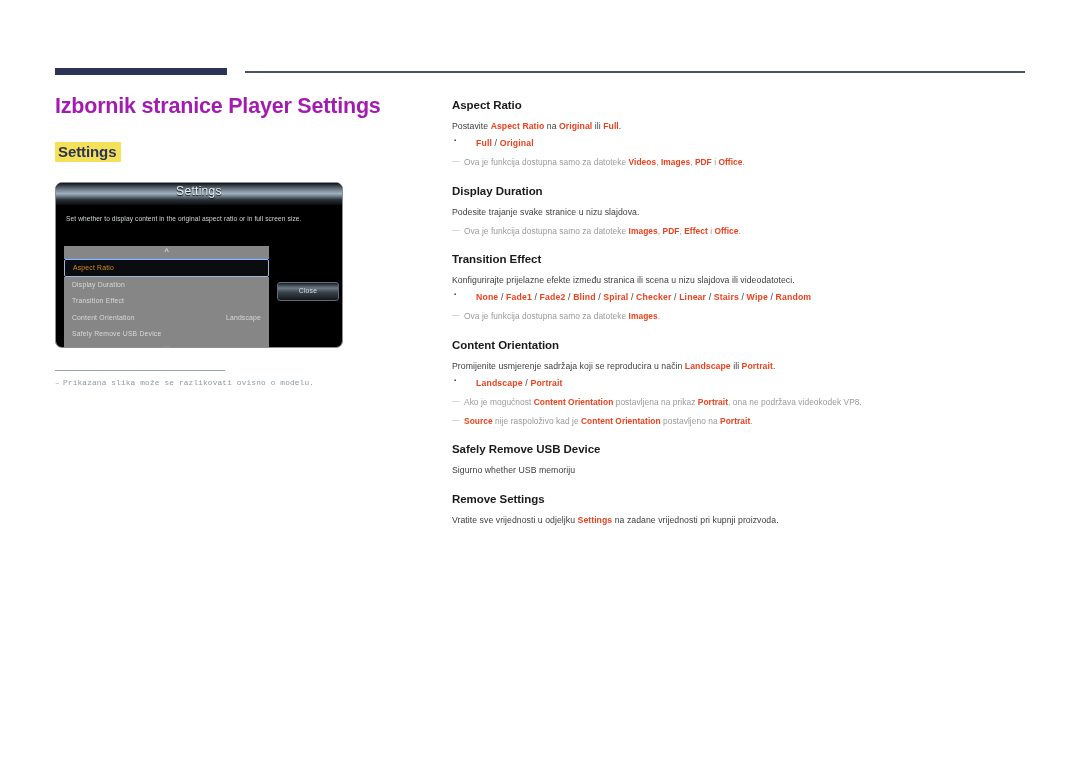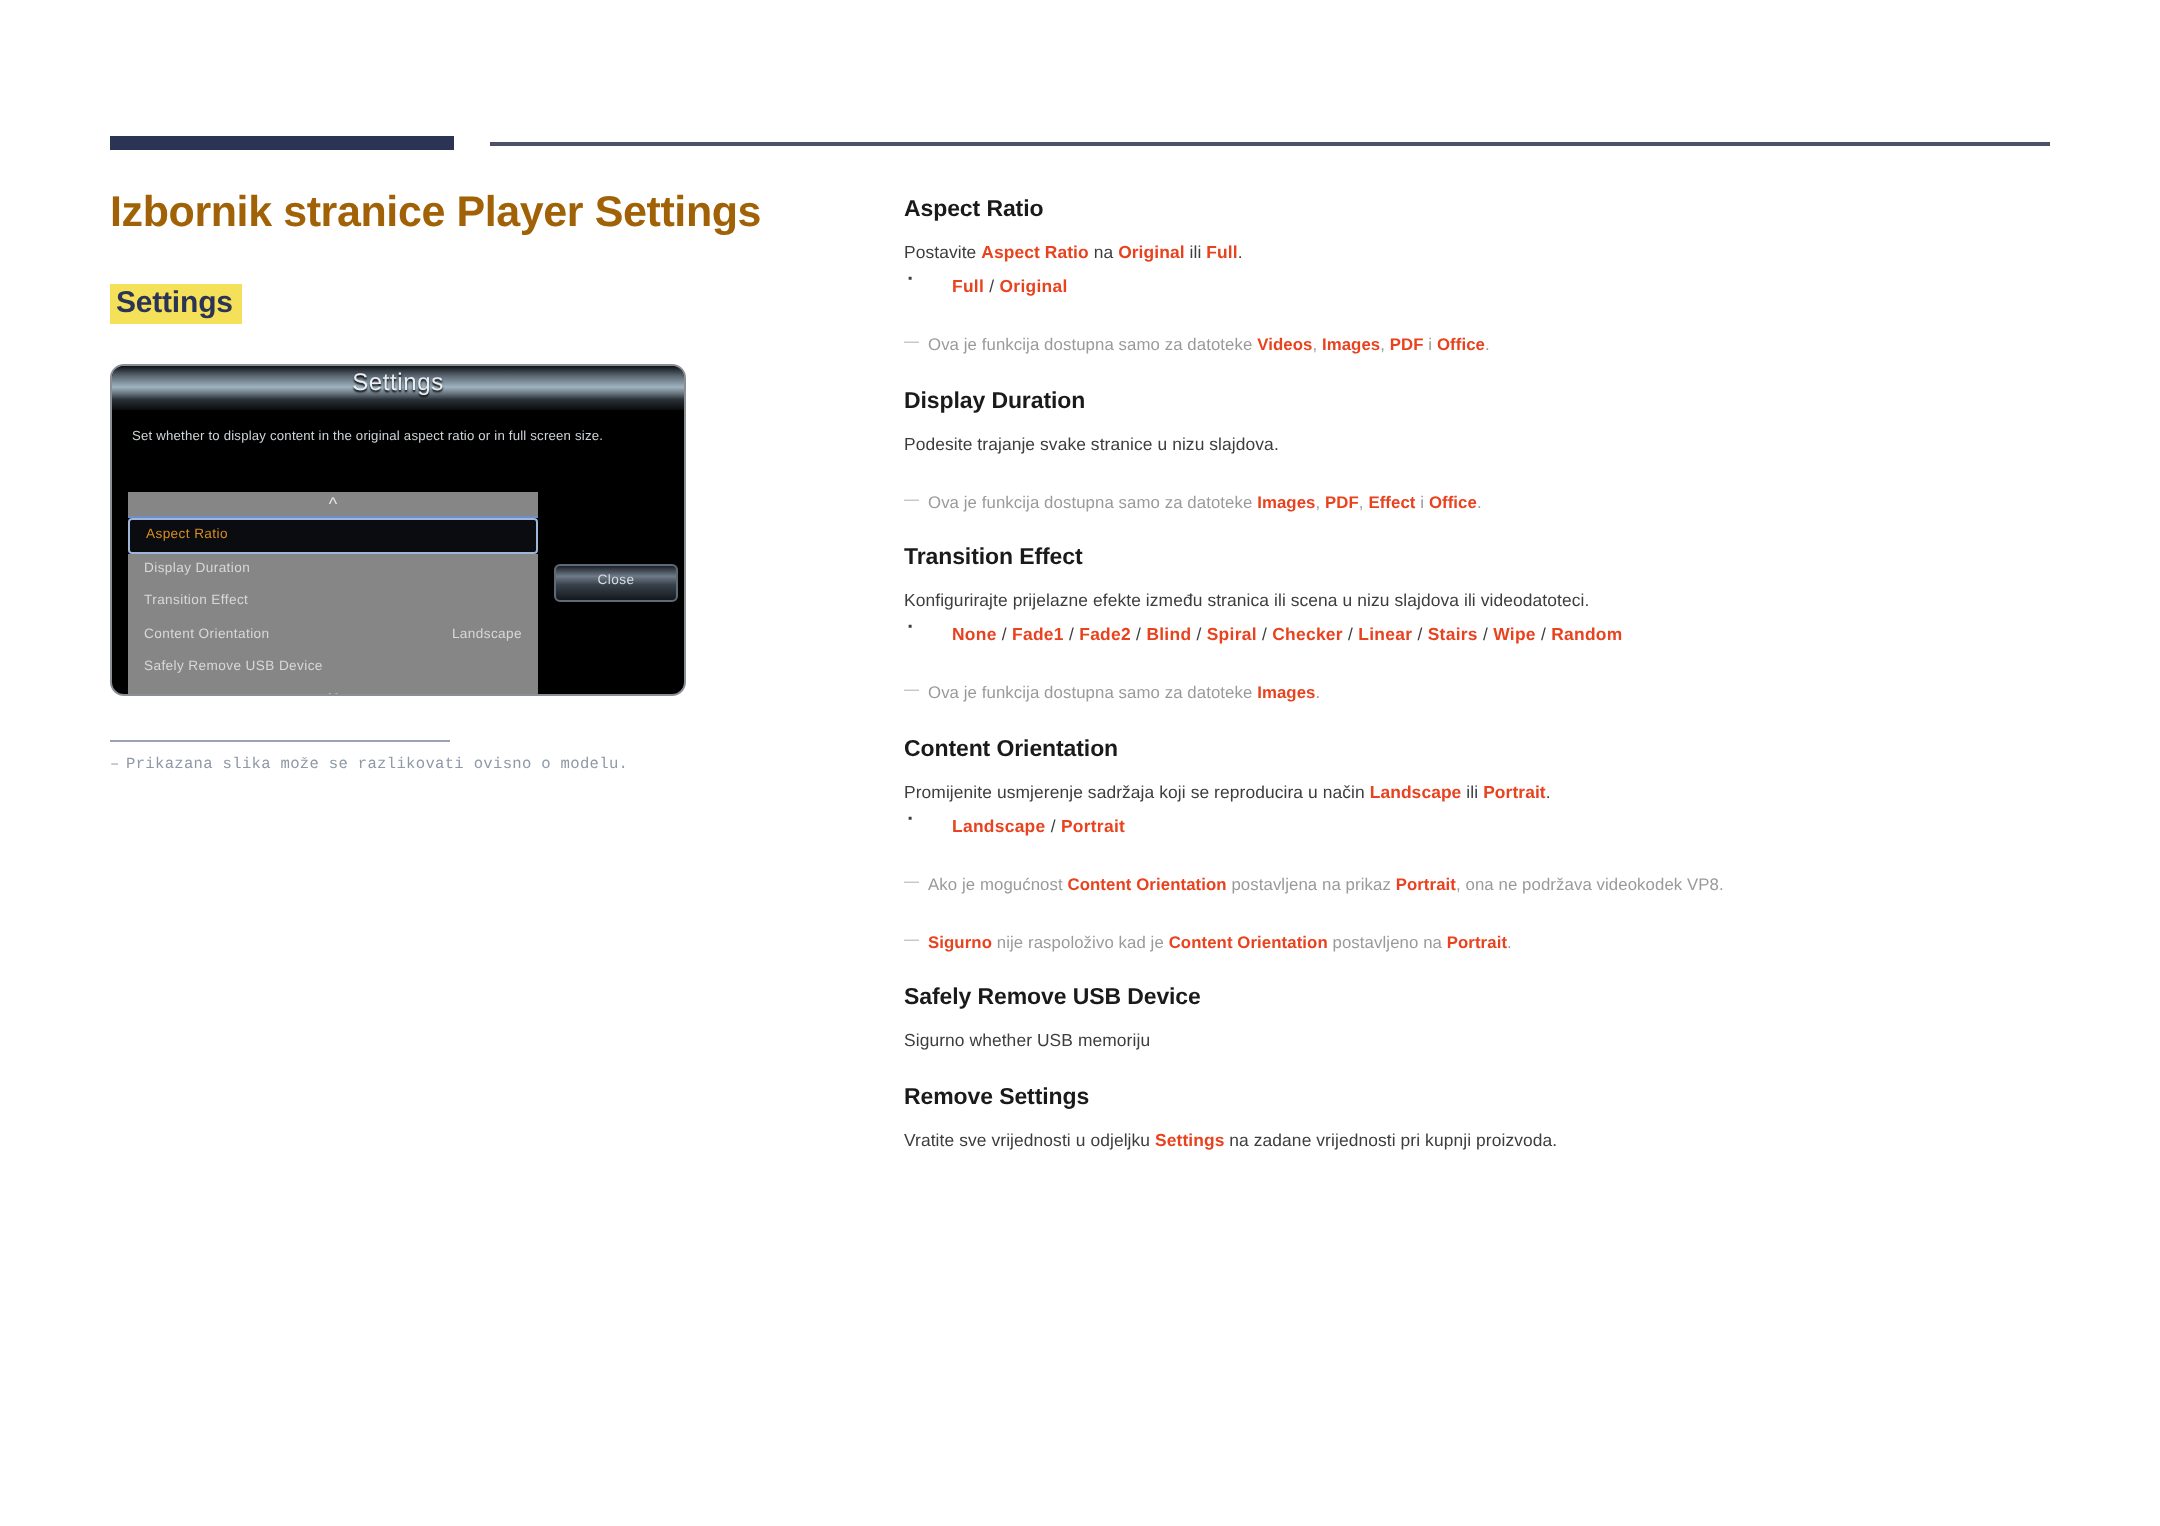--- a/index.html
+++ b/index.html
@@ -44,21 +44,21 @@
   .left-col {
     position: absolute;
     left: 55px;
     top: 95px;
     width: 360px;
   }
   .page-title {
     font-size: 21.5px;
     font-weight: bold;
     letter-spacing: -0.2px;
-    color: #a16207;
+    color: #a21caf;
     margin: 0;
     padding: 0;
     line-height: 1.1;
   }
   .hl-heading {
     display: inline-block;
     margin-top: 23px;
     background: #f5e05a;
     color: #2b3454;
     font-size: 15px;
@@ -232,21 +232,21 @@
     font-weight: bold;
     letter-spacing: 0.15px;
     padding-left: 10px;
     margin-top: 16px;
   }
   .opts .sep { color: #3d3d3d; font-weight: normal; }
   .note {
     font-size: 8.4px;
     color: #9a9a9a;
     line-height: 1.5;
-    margin: 16px 0 2px 0;
+    margin: 6px 0 2px 0;
     letter-spacing: 0.05px;
     position: relative;
     padding-left: 12px;
   }
   .note::before {
     content: "\2014";
     position: absolute;
     left: 0;
     top: -1px;
     color: #b3b3b3;
@@ -320,21 +320,21 @@
       <div class="sec-title">Transition Effect</div>
       <p class="sec-body">Konfigurirajte prijelazne efekte između stranica ili scena u nizu slajdova ili videodatoteci.</p>
       <div class="bullet-row"><span class="opts">None <span class="sep">/</span> Fade1 <span class="sep">/</span> Fade2 <span class="sep">/</span> Blind <span class="sep">/</span> Spiral <span class="sep">/</span> Checker <span class="sep">/</span> Linear <span class="sep">/</span> Stairs <span class="sep">/</span> Wipe <span class="sep">/</span> Random</span></div>
       <div class="note">Ova je funkcija dostupna samo za datoteke <span class="rn">Images</span>.</div>
     </div>
     <div class="sec">
       <div class="sec-title">Content Orientation</div>
       <p class="sec-body">Promijenite usmjerenje sadržaja koji se reproducira u način <span class="r">Landscape</span> ili <span class="r">Portrait</span>.</p>
       <div class="bullet-row"><span class="opts">Landscape <span class="sep">/</span> Portrait</span></div>
       <div class="note">Ako je mogućnost <span class="rn">Content Orientation</span> postavljena na prikaz <span class="rn">Portrait</span>, ona ne podržava videokodek VP8.</div>
-      <div class="note"><span class="rn">Sigurno</span> nije raspoloživo kad je <span class="rn">Content Orientation</span> postavljeno na <span class="rn">Portrait</span>.</div>
+      <div class="note"><span class="rn">Source</span> nije raspoloživo kad je <span class="rn">Content Orientation</span> postavljeno na <span class="rn">Portrait</span>.</div>
     </div>
     <div class="sec">
       <div class="sec-title">Safely Remove USB Device</div>
       <p class="sec-body">Sigurno whether USB memoriju</p>
     </div>
     <div class="sec">
       <div class="sec-title">Remove Settings</div>
       <p class="sec-body">Vratite sve vrijednosti u odjeljku <span class="r">Settings</span> na zadane vrijednosti pri kupnji proizvoda.</p>
     </div>
   </div>

